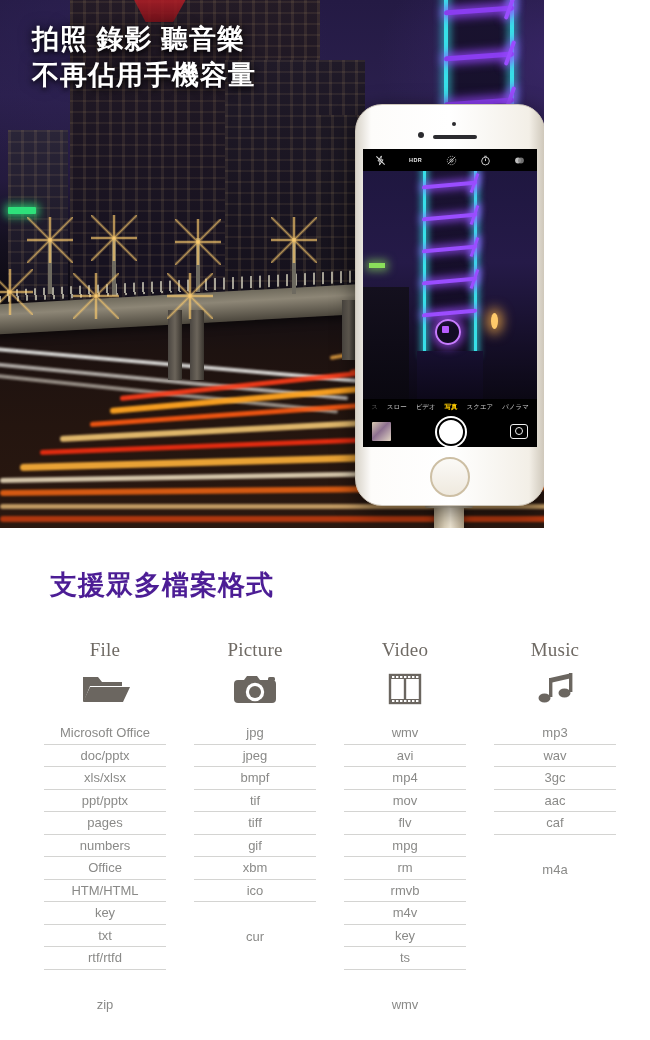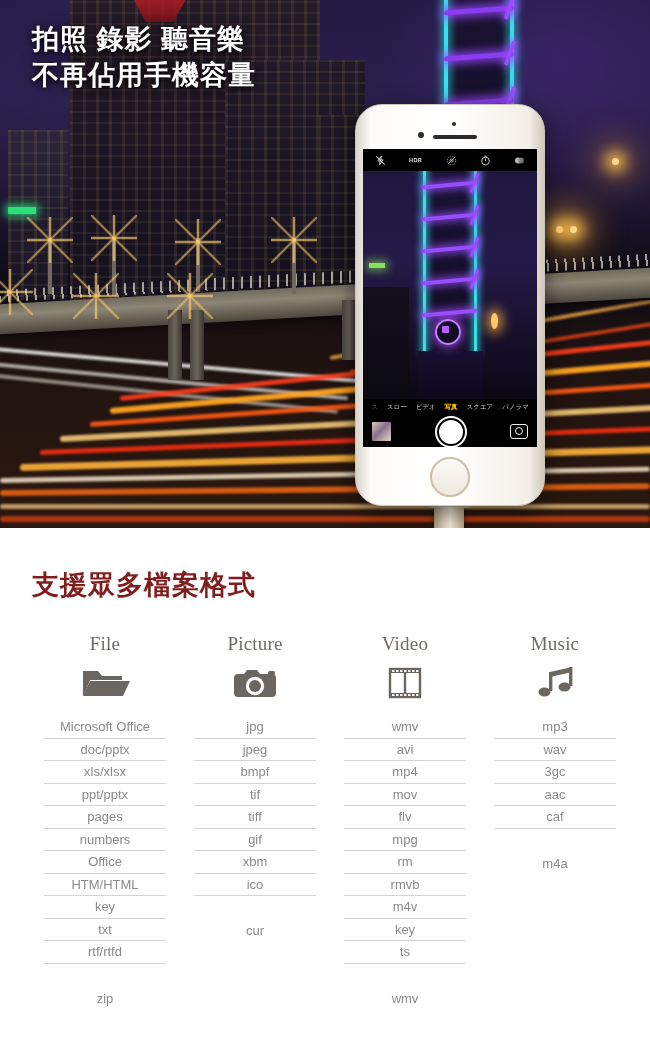--- a/index.html
+++ b/index.html
@@ -11,21 +11,21 @@
     width: 650px;
     height: 1040px;
     font-family: "Liberation Sans", "DejaVu Sans", sans-serif;
     overflow: hidden;
     position: relative;
   }
 
   
   .hero {
     position: relative;
-    width: 650px;
+    width: 544px;
     height: 528px;
     overflow: hidden;
     background: #1a1430;
   }
   .hero-sky {
     position: absolute;
     inset: 0;
     background:
       radial-gradient(ellipse 260px 180px at 560px 60px, rgba(60,40,110,.75), rgba(0,0,0,0) 70%),
       radial-gradient(ellipse 300px 200px at 120px 40px, rgba(48,36,88,.7), rgba(0,0,0,0) 70%),
@@ -362,32 +362,32 @@
   .formats {
     position: absolute;
     left: 0;
     top: 528px;
     width: 650px;
     height: 512px;
     background: #fff;
   }
   .sec-title {
     position: absolute;
-    left: 32px;
+    left: 50px;
     top: 39px;
     font-size: 27px;
     font-weight: bold;
-    color: #7f1d1d;
+    color: #4c1d95;
     letter-spacing: 1px;
     white-space: pre;
   }
   .cols {
     position: absolute;
     left: 40px;
-    top: 105px;
+    top: 111px;
     width: 580px;
     display: flex;
     justify-content: space-between;
   }
   .col {
     width: 130px;
     display: flex;
     flex-direction: column;
     align-items: center;
   }

